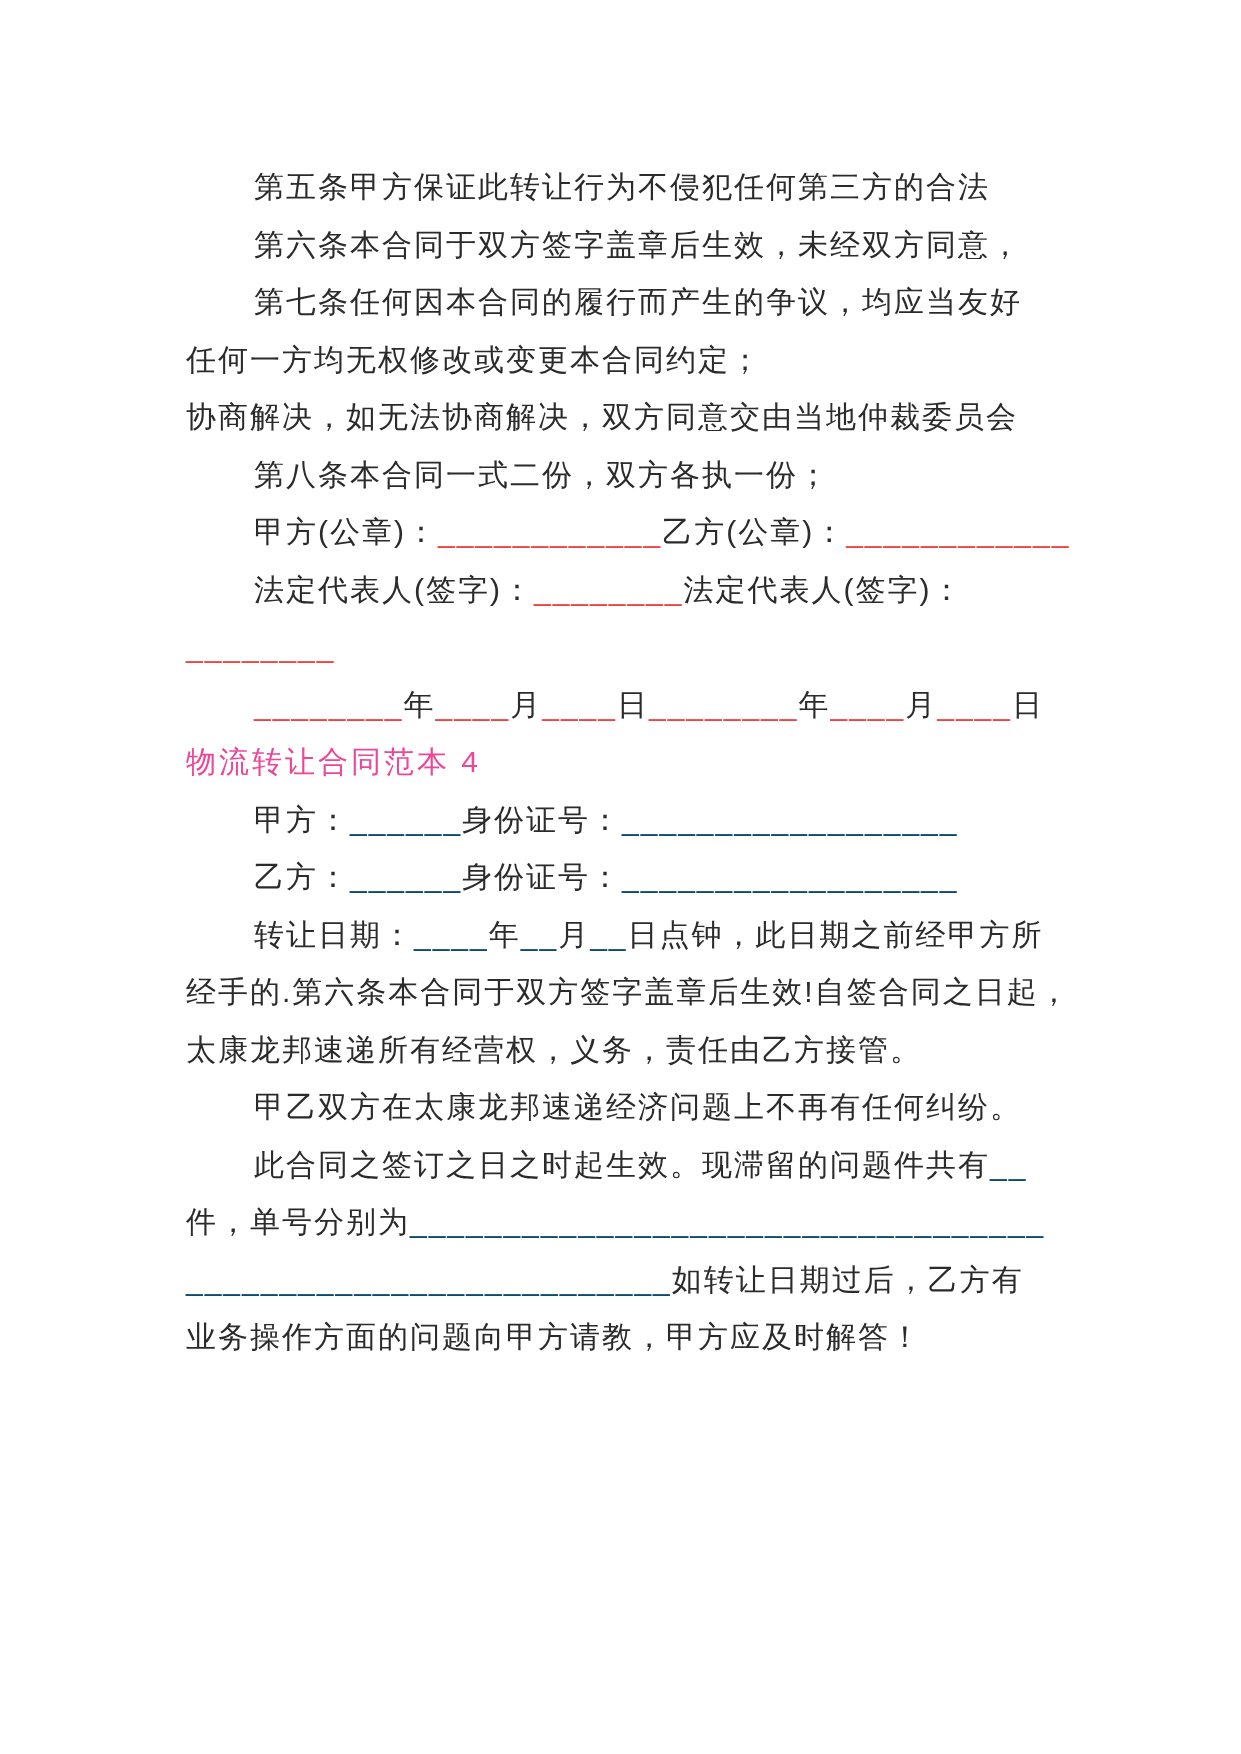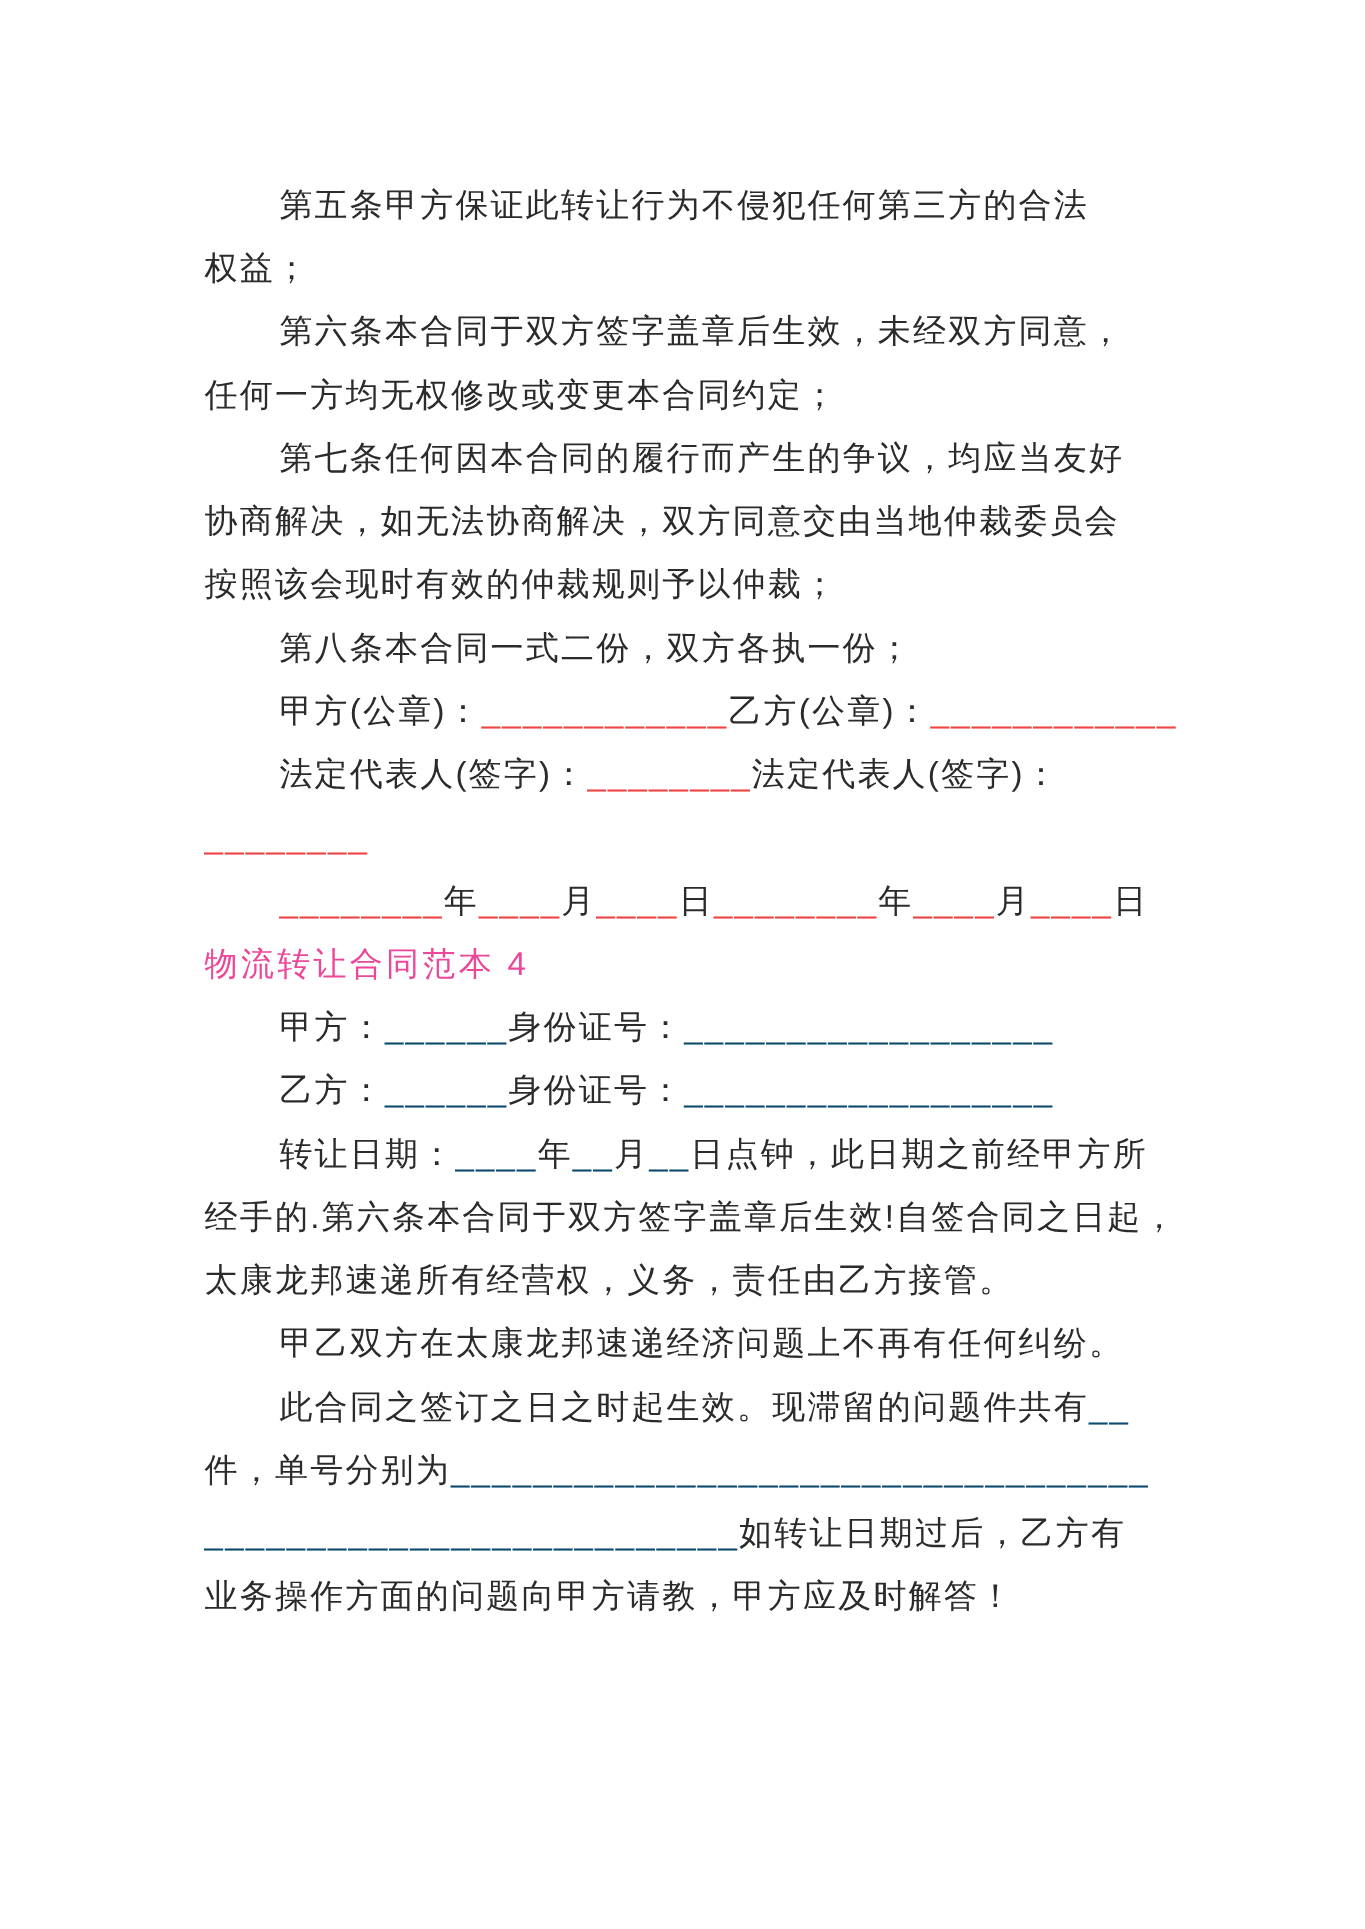--- a/index.html
+++ b/index.html
@@ -40,26 +40,24 @@
   }
   .blank-dark {
     color: #0c4a6e;
   }
 </style>
 </head>
 <body>
 
 <div class="page">
     <div class="line indent"><span class="text">第五条甲方保证此转让行为不侵犯任何第三方的合法</span></div>
-    <div class="line"><span class="text">权益；</span></div>
     <div class="line indent"><span class="text">第六条本合同于双方签字盖章后生效，未经双方同意，</span></div>
+    <div class="line indent"><span class="text">第七条任何因本合同的履行而产生的争议，均应当友好</span></div>
     <div class="line"><span class="text">任何一方均无权修改或变更本合同约定；</span></div>
-    <div class="line indent"><span class="text">第七条任何因本合同的履行而产生的争议，均应当友好</span></div>
     <div class="line"><span class="text">协商解决，如无法协商解决，双方同意交由当地仲裁委员会</span></div>
-    <div class="line"><span class="text">按照该会现时有效的仲裁规则予以仲裁；</span></div>
     <div class="line indent"><span class="text">第八条本合同一式二份，双方各执一份；</span></div>
     <div class="line indent"><span class="text">甲方(公章)：</span><span class="blank-grey">____________</span><span class="text">乙方(公章)：</span><span class="blank-grey">____________</span></div>
     <div class="line indent"><span class="text">法定代表人(签字)：</span><span class="blank-grey">________</span><span class="text">法定代表人(签字)：</span></div>
     <div class="line"><span class="blank-grey">________</span></div>
     <div class="line indent"><span class="blank-grey">________</span><span class="text">年</span><span class="blank-grey">____</span><span class="text">月</span><span class="blank-grey">____</span><span class="text">日</span><span class="blank-grey">________</span><span class="text">年</span><span class="blank-grey">____</span><span class="text">月</span><span class="blank-grey">____</span><span class="text">日</span></div>
     <div class="line section-title"><span class="text">物流转让合同范本 4</span></div>
     <div class="line indent"><span class="text">甲方：</span><span class="blank-dark">______</span><span class="text">身份证号：</span><span class="blank-dark">__________________</span></div>
     <div class="line indent"><span class="text">乙方：</span><span class="blank-dark">______</span><span class="text">身份证号：</span><span class="blank-dark">__________________</span></div>
     <div class="line indent"><span class="text">转让日期：</span><span class="blank-dark">____</span><span class="text">年</span><span class="blank-dark">__</span><span class="text">月</span><span class="blank-dark">__</span><span class="text">日点钟，此日期之前经甲方所</span></div>
     <div class="line"><span class="text">经手的.第六条本合同于双方签字盖章后生效!自签合同之日起，</span></div>

